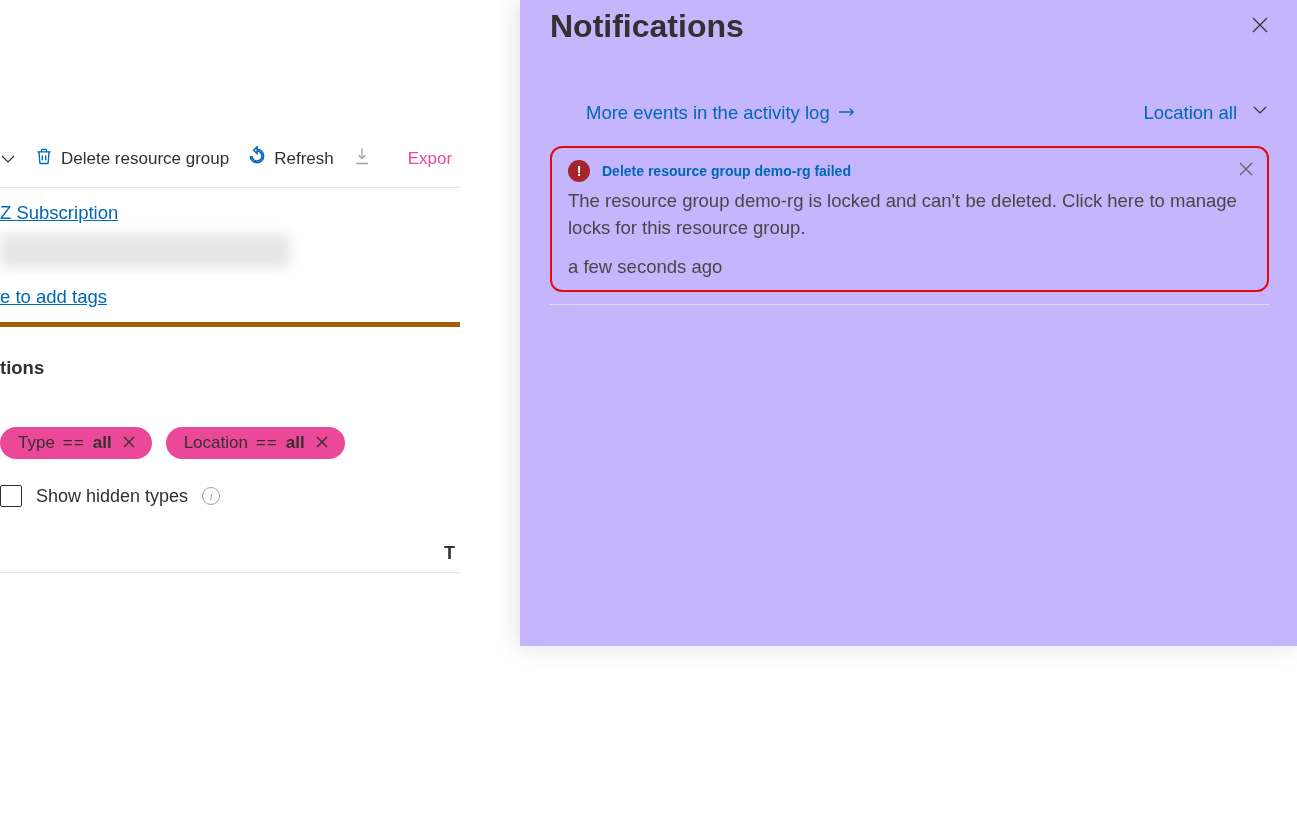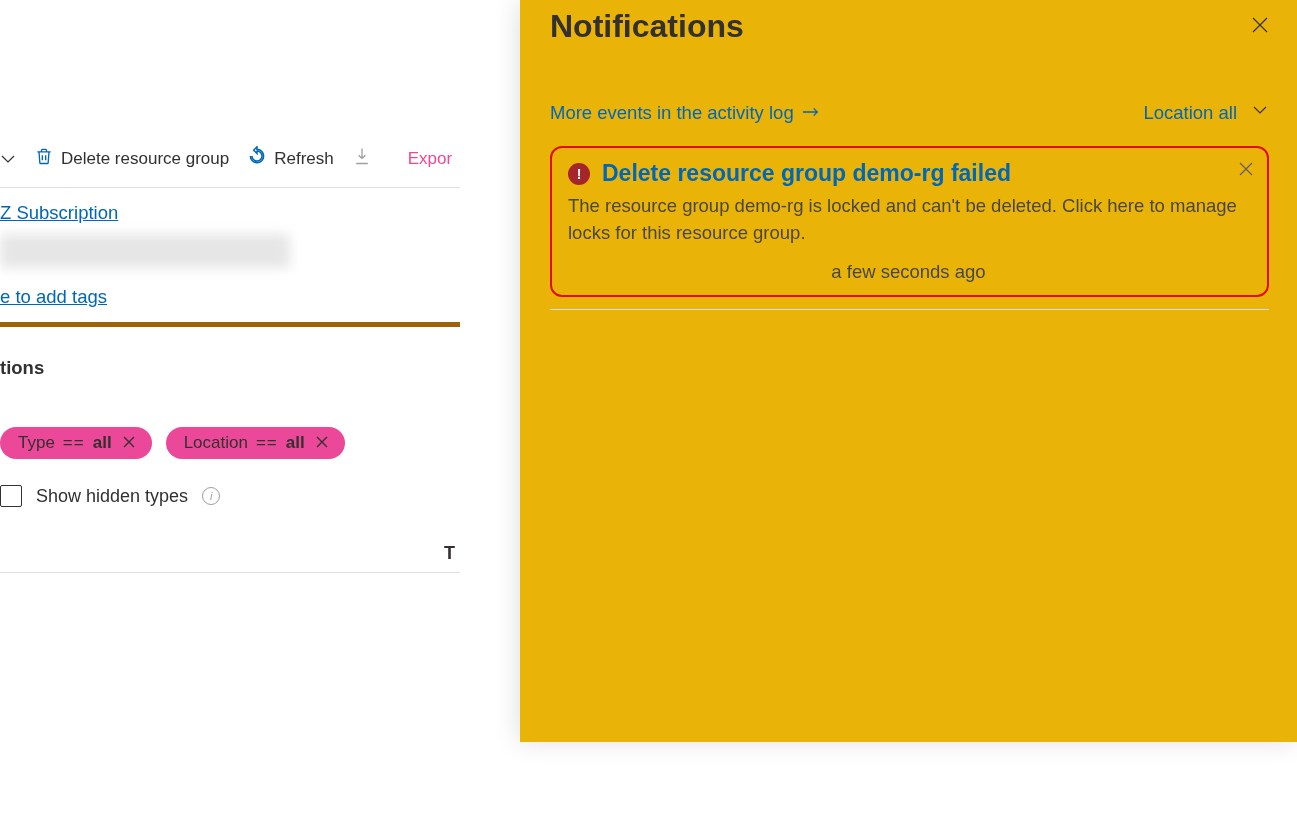--- a/index.html
+++ b/index.html
@@ -155,22 +155,22 @@
       border-bottom: 1px solid #e1dfdd;
       padding-bottom: 8px;
     }
 
     
     .panel {
       position: absolute;
       right: 0;
       top: 0;
       width: 777px;
-      height: 742px;
-      background: #eab308;
+      height: 646px;
+      background: #c4b5fd;
       box-shadow: -2px 0 24px rgba(0,0,0,0.12);
       padding: 8px 28px 0 30px;
     }
     .panel-header {
       display: flex;
       align-items: center;
       justify-content: space-between;
       padding-bottom: 10px;
     }
     .panel-title {
@@ -188,20 +188,21 @@
       align-items: center;
       margin-top: 46px;
       font-size: 18.5px;
     }
     .activity-link {
       color: #0067b8;
       display: inline-flex;
       align-items: center;
       gap: 8px;
       cursor: pointer;
+      margin-left: 36px;
     }
     .activity-link .arrow {
       color: #0067b8;
       font-size: 16px;
     }
     .dismiss-group {
       display: inline-flex;
       align-items: center;
       gap: 14px;
       color: #0067b8;
@@ -233,42 +234,42 @@
       color: #fff;
       display: inline-flex;
       align-items: center;
       justify-content: center;
       font-weight: 700;
       font-size: 14px;
       flex-shrink: 0;
     }
     .card-title {
       color: #0067b8;
-      font-size: 23px;
+      font-size: 14px;
       font-weight: 600;
       cursor: pointer;
     }
     .card-close {
       position: absolute;
       top: 14px;
       right: 14px;
       cursor: pointer;
     }
     .card-close svg {
       width: 14px;
       height: 14px;
     }
     .card-body {
       font-size: 18.5px;
       color: #494746;
       margin-top: 6px;
       line-height: 1.45;
     }
     .card-time {
-      text-align: center;
+      text-align: left;
       font-size: 18.5px;
       color: #494746;
       margin-top: 14px;
     }
     .divider {
       border-bottom: 1px solid #e1dfdd;
       margin-top: 12px;
     }
   </style>
 </head>

